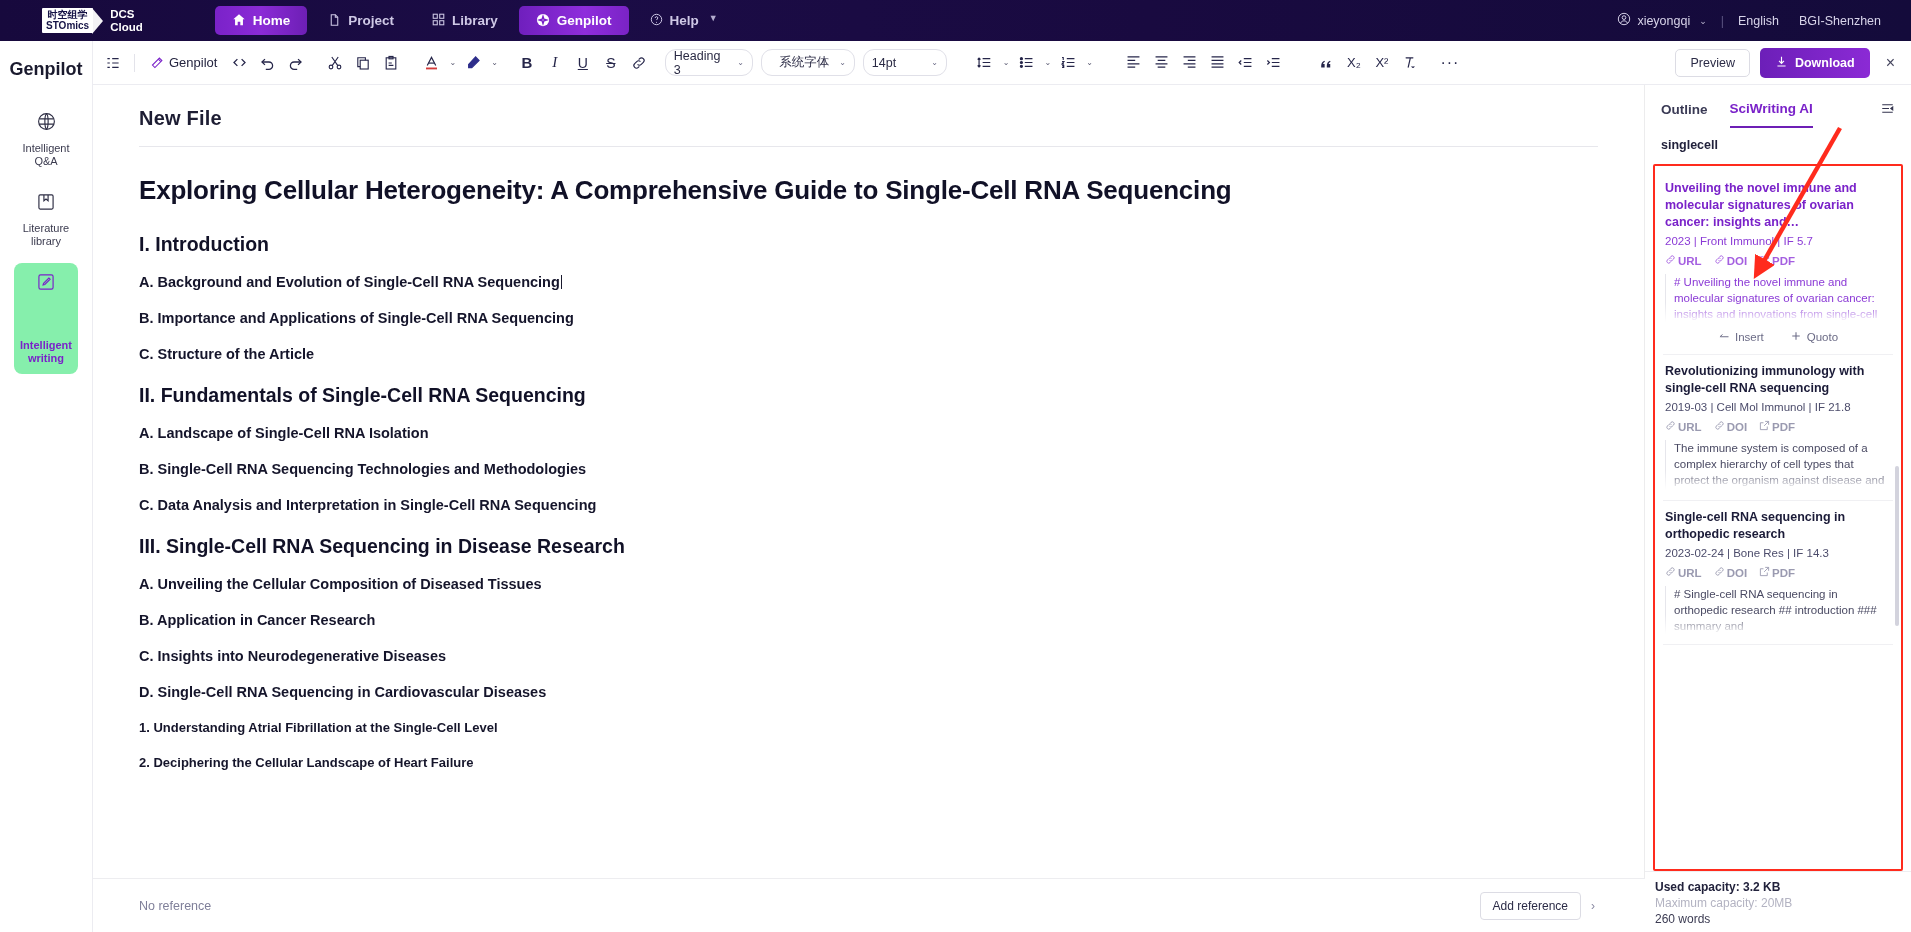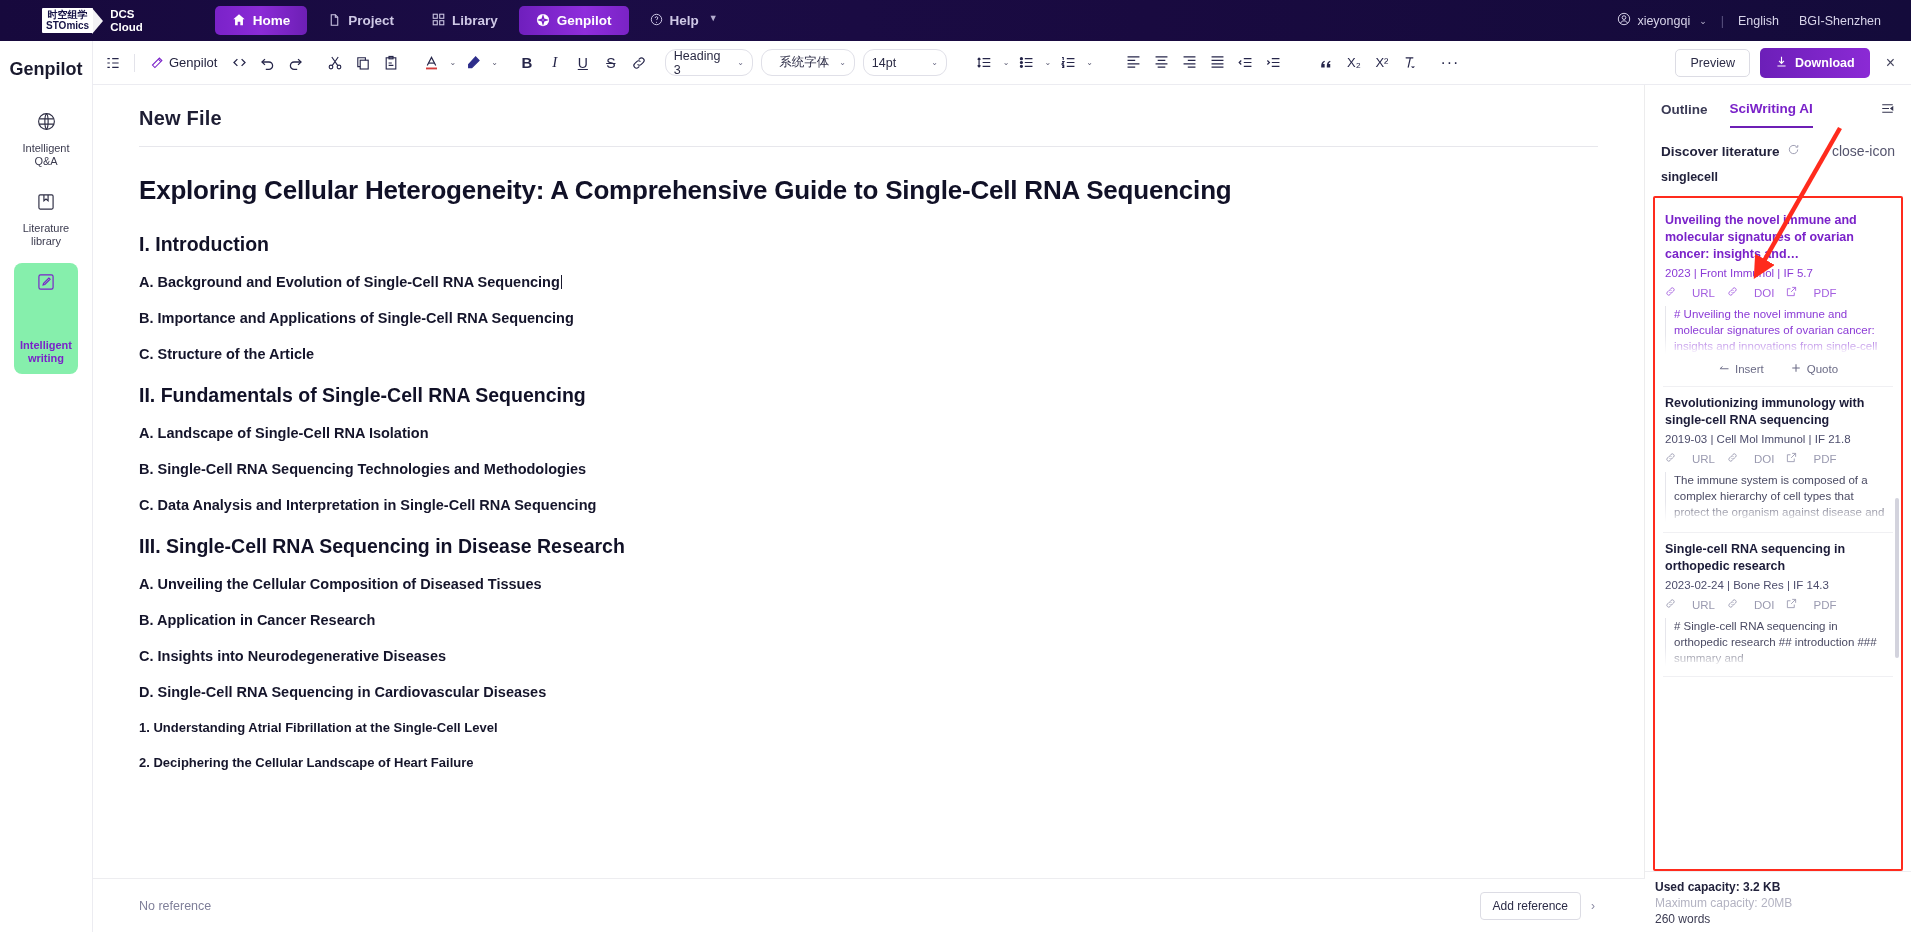--- a/index.html
+++ b/index.html
@@ -180,21 +180,21 @@
     height:100%; overflow:hidden; padding:6px 8px 0 8px;
     position:relative;
   }
   .lit-card { padding:8px 2px 10px 2px; border-bottom:1px solid #f0f0f3; position:relative;}
   .lit-card.sel { background:#ffffff; }
   .lit-title { font-size:12.5px; font-weight:bold; line-height:17px; color:#1b1b38; }
   .lit-card.sel .lit-title { color:#7a22c9; }
   .lit-meta { font-size:11.5px; color:#4c4c6b; margin-top:3px; line-height:15px; }
   .lit-card.sel .lit-meta { color:#8b3ad6; }
   .lit-links { display:flex; gap:12px; margin-top:5px; align-items:center;}
-  .lit-link { display:flex; align-items:center; gap:16px; font-size:11.5px; color:#9a9ab0; cursor:pointer; }
+  .lit-link { display:flex; align-items:center; gap:2px; font-size:11.5px; color:#9a9ab0; cursor:pointer;font-weight:bold; }
   .lit-card.sel .lit-link { color:#a45fe0; }
   .lit-abs {
     margin-top:7px; padding-left:8px; border-left:1px solid #e6e6ec;
     font-size:11.5px; line-height:16px; color:#4a4a63;
     max-height:50px; overflow:hidden;
     -webkit-mask-image:linear-gradient(#000 60%, transparent 100%);
             mask-image:linear-gradient(#000 60%, transparent 100%);
   }
   .lit-card.sel .lit-abs { color:#8b3ad6; }
   .lit-actions { display:flex; gap:26px; justify-content:center; margin-top:8px; }
@@ -589,30 +589,20 @@
         <div class="rp-tab">Outline</div>
         <div class="rp-tab active">SciWriting AI</div>
         <span class="rp-collapse">
           <svg width="15" height="15" viewBox="0 0 20 20" fill="none" stroke="currentColor" stroke-width="1.4">
               <path d="M3 5h14M3 10h9M3 15h14"></path>
               <path d="M17 8l-2.6 2 2.6 2z" fill="currentColor"></path>
             </svg>
         </span>
       </div>
 
-      <div id="rp-dl-head">
-        <span id="rp-dl-title">Discover literature</span>
-        <span>
-          <svg width="13" height="13" viewBox="0 0 20 20" fill="none" stroke="#9a9ab0" stroke-width="1.5">
-              <path d="M16.4 10a6.4 6.4 0 1 1-1.9-4.5"></path>
-              <path d="M16.6 3.2v3.2h-3.2"></path>
-            </svg>
-        </span>
-        <span class="rp-x">close-icon</span>
-      </div>
 
       <div id="rp-query">singlecell</div>
 
       <div id="results-outer">
         <div id="results">
             <div class="lit-card sel">
               <div class="lit-title">Unveiling the novel immune and molecular signatures of ovarian cancer: insights and…</div>
               <div class="lit-meta">2023 | Front Immunol | IF 5.7</div>
               <div class="lit-links">
                 <span class="lit-link">

